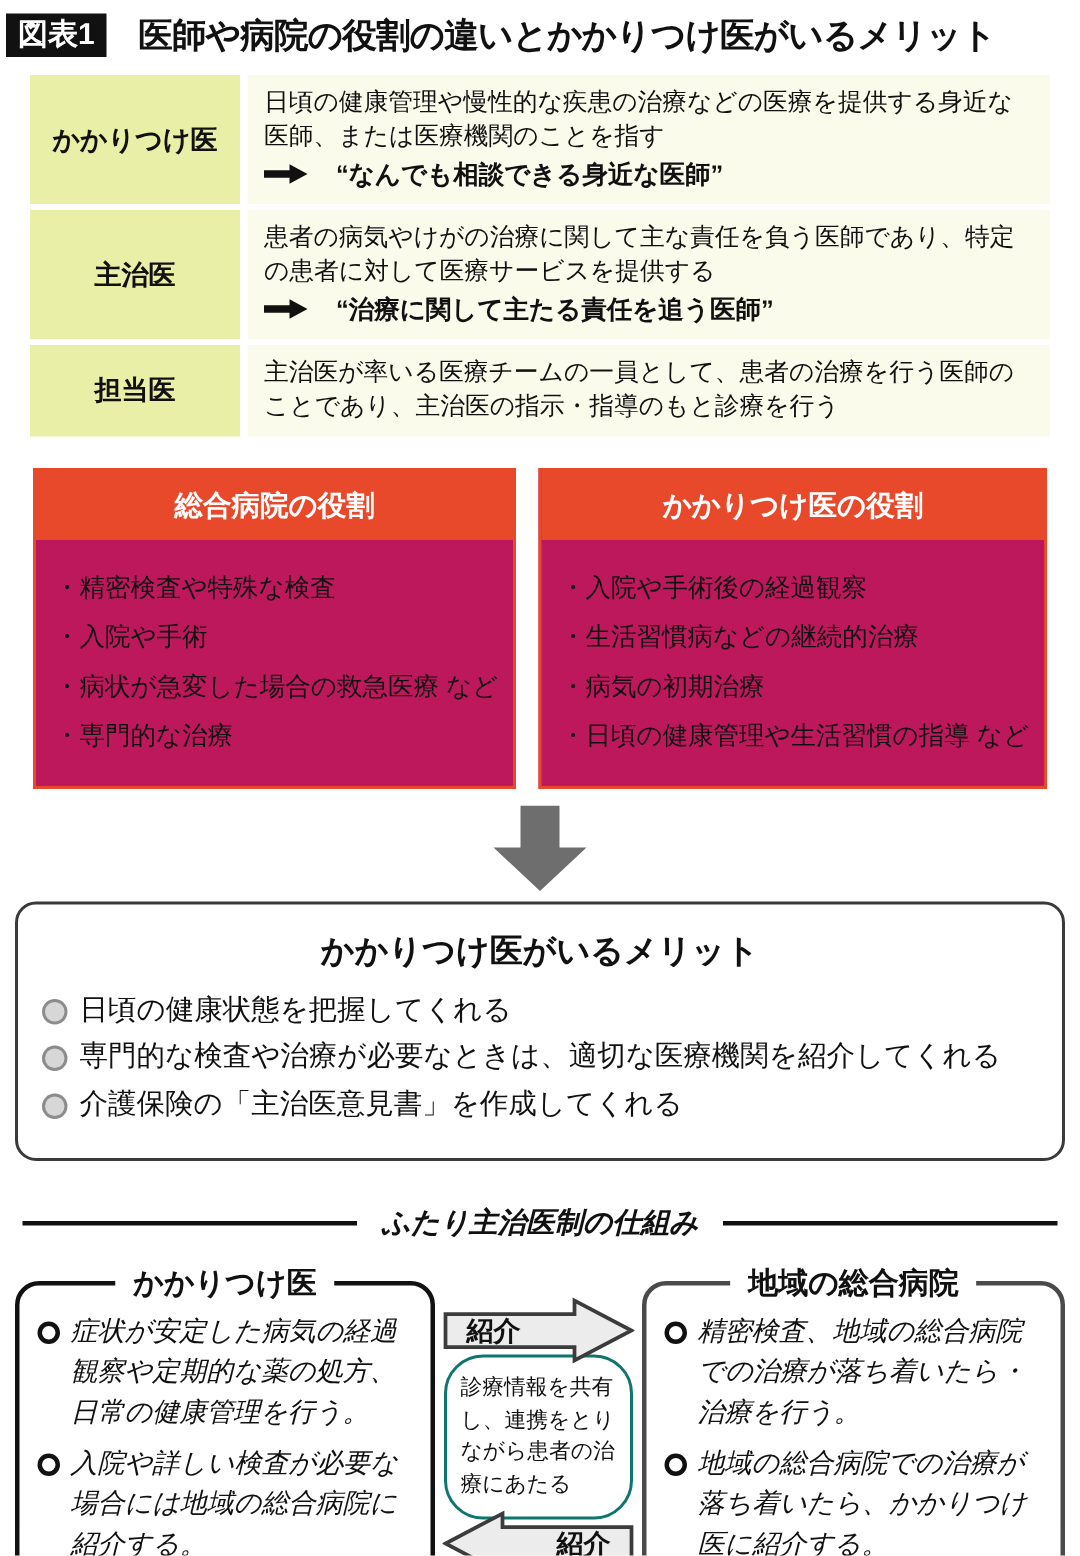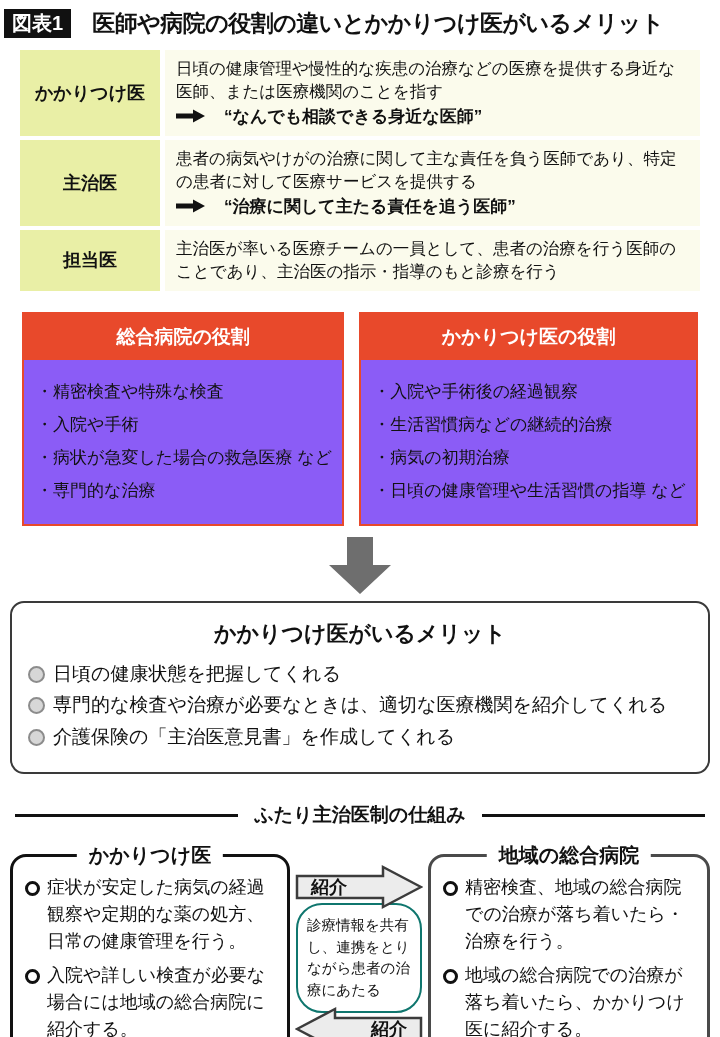--- a/index.html
+++ b/index.html
@@ -17,49 +17,49 @@
   .def-table{margin:11px 0 0 20px;width:680px;}
   .def-row{display:flex;gap:5px;margin-bottom:4px;}
   .def-label{width:140px;flex-shrink:0;background:#e9efa6;display:flex;align-items:center;justify-content:center;
     font-weight:600;font-size:18px;text-align:center;}
   .def-content{flex:1;background:#fbfbec;padding:7px 11px 8px;font-size:16.5px;line-height:1.38;}
   .def-highlight{display:flex;align-items:center;gap:18px;font-weight:bold;font-size:17px;margin-top:2px;}
   .def-highlight svg{flex-shrink:0;}
 
   
   .roles{display:flex;gap:15px;margin:21px 22px 0;}
-  .role-box{flex:1;border:2px solid #e8492b;background:#8b5cf6;}
+  .role-box{flex:1;border:2px solid #e8492b;background:#be185d;}
   .role-head{background:#e8492b;color:#fff;font-weight:bold;font-size:19px;text-align:center;padding:10px 0;}
   .role-body{padding:10px 10px 12px 12px;font-size:17px;}
   .role-item{margin:10px 0;white-space:nowrap;}
 
   
   .big-arrow{display:block;margin:11px auto 7px;}
 
   
   .merit{margin:0 10px;border:2.5px solid #3a3a3a;border-radius:14px;padding:12px 16px 16px;background:#fff;}
   .merit-title{text-align:center;font-weight:bold;font-size:22px;margin:4px 0 12px;}
   .merit-item{display:flex;align-items:flex-start;gap:8px;font-size:19px;line-height:1.42;margin:5px 0;}
   .merit-bullet{width:13px;height:13px;border-radius:50%;background:#d7d7d7;border:2px solid #8c8c8c;
     flex-shrink:0;margin-top:5px;}
 
   
   .divider{display:flex;align-items:center;gap:16px;margin:28px 15px 0;}
   .divider .line{flex:1;border-top:3px solid #111;height:0;}
-  .divider .head{font-weight:bold;font-size:19px;white-space:nowrap;}
+  .divider .head{font-weight:bold;font-size:19px;white-space:nowrap;font-style:italic;}
 
   
   .diagram{display:flex;margin:10px 10px 0;padding-top:16px;align-items:stretch;}
   .fbox{border-radius:16px;position:relative;background:#fff;box-sizing:border-box;}
   .fbox.left{width:286px;border:3px solid #111;}
   .fbox.right{width:288px;border:3px solid #4a4a4a;}
   .fbox-title{position:absolute;top:-15px;left:50%;transform:translateX(-50%);background:#fff;
     padding:0 12px;font-weight:bold;font-size:20px;white-space:nowrap;}
   .fbox-body{padding:17px 8px 12px 12px;font-size:18px;line-height:1.5;}
-  .fbox-item{display:flex;gap:7px;margin-bottom:7px;}
+  .fbox-item{display:flex;gap:7px;margin-bottom:7px;font-style:italic;}
   .ring{width:9px;height:9px;border:3.2px solid #111;border-radius:50%;flex-shrink:0;margin-top:7px;}
 
   .center-col{flex:1;display:flex;flex-direction:column;align-items:center;padding-top:10px;}
   .harrow{position:relative;width:128px;height:46px;z-index:2;flex-shrink:0;}
   .harrow svg{display:block;}
   .harrow .lbl{position:absolute;top:50%;transform:translateY(-50%);font-weight:bold;font-size:18px;}
   .harrow.to-right .lbl{left:16px;}
   .harrow.to-left .lbl{right:16px;}
   .bubble{width:126px;box-sizing:border-box;border:2px solid #0f766e;border-radius:26px;background:#fff;
     margin:-7px 6px;padding:10px 9px;font-size:14.5px;line-height:1.48;z-index:1;}

